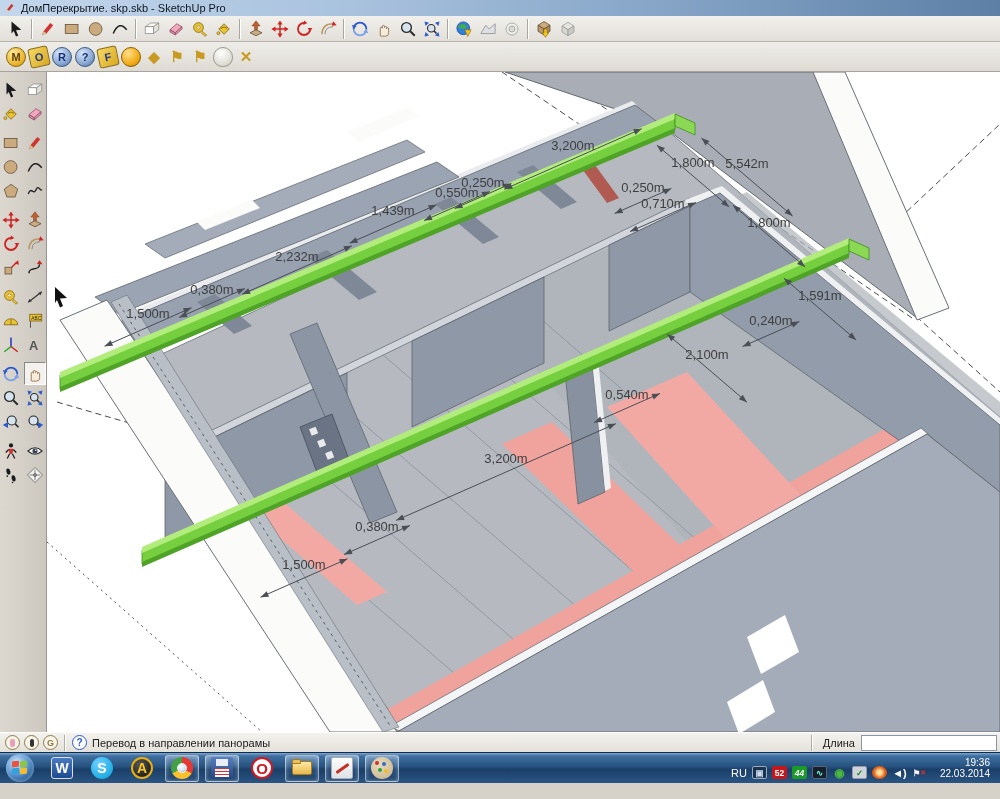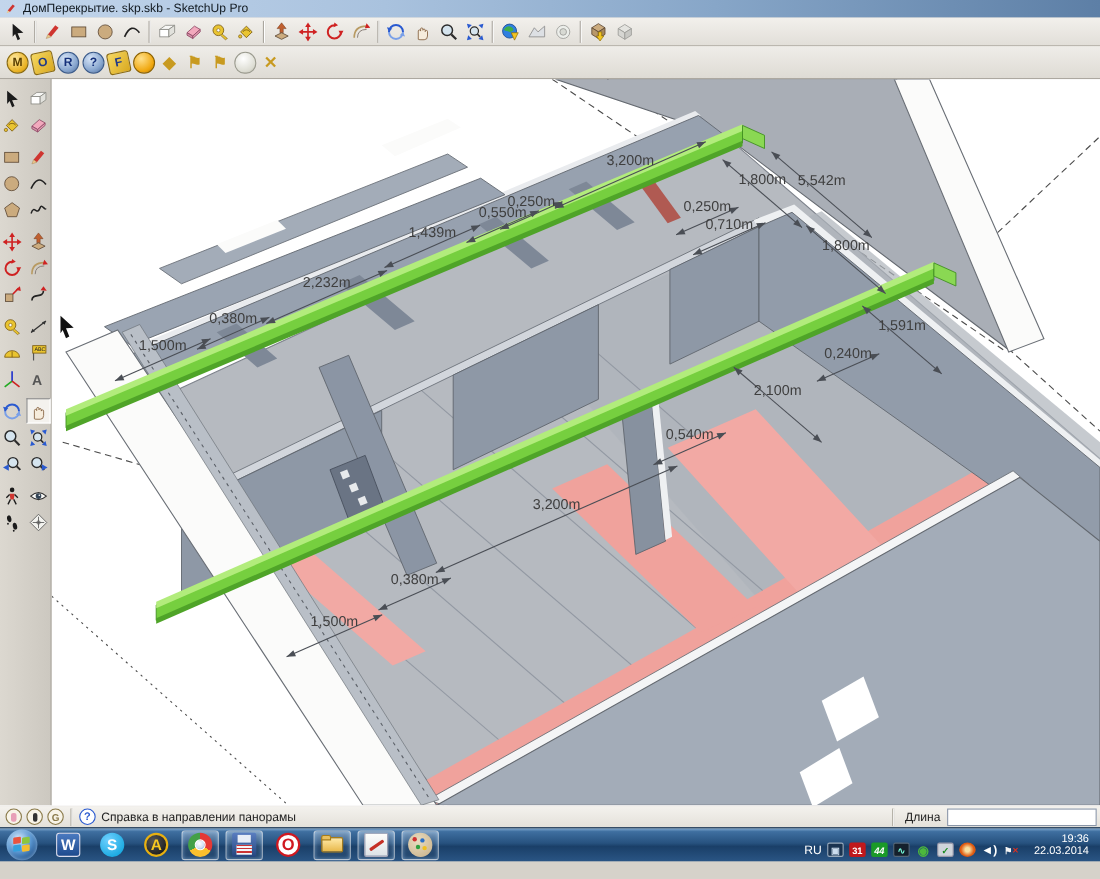--- a/index.html
+++ b/index.html
@@ -856,21 +856,21 @@
   <div class="statusbar">
     <span class="stico">
         <span class="fig" style="background:#e8a0b8;"></span>
       </span>
     <span class="stico">
         <span class="fig" style="background:#333;width:4px;"></span>
       </span>
     <span class="stico" style="color:#8a7a4a;font-weight:bold;">G</span>
     <span class="stsep"></span>
     <span class="qico">?</span>
-    <span>Справка в направлении панорамы</span>
+    <span>Перевод в направлении панорамы</span>
     <span class="stspring"></span>
     <span class="stsep"></span>
     <span class="lenlabel">Длина</span>
     <input class="lenbox" value="" style="">
   </div>
 
   <div class="taskbar">
     <div class="orb">
         <i class="f1"></i>
         <i class="f2"></i>
@@ -902,21 +902,21 @@
         <div class="tapp active">
           <div class="ticon22 ic-sketchup"></div>
         </div>
         <div class="tapp active">
           <div class="ticon22 ic-paint"></div>
         </div>
       </div>
     <div class="tray">
       <span style="font-size:11px;">RU</span>
       <span class="trico" style="background:#1a3350;border:1px solid #9ab;color:#cde;">▣</span>
-      <span class="trico" style="background:#c0181c;color:#fff;">31</span>
+      <span class="trico" style="background:#c0181c;color:#fff;">52</span>
       <span class="trico" style="background:#1a9a28;color:#fff;font-style:italic;">44</span>
       <span class="trico" style="background:#15202c;border:1px solid #567;color:#7fd;">∿</span>
       <span class="trico" style="color:#4cb83c;font-size:12px;">◉</span>
       <span class="trico" style="background:#cfd4da;color:#1a8a20;border:1px solid #99a;">✓</span>
       <span class="trico" style="background:radial-gradient(circle,#f8e0a0 20%,#e05a10 60%);border-radius:50%;"></span>
       <span class="trico" style="color:#fff;font-size:11px;">◄)</span>
       <span class="trico" style="color:#f4f4f4;">⚑<b style="color:#e03020;font-size:7px;">✕</b></span>
       <div class="clock">
         <div>19:36</div>
         <div>22.03.2014</div>

